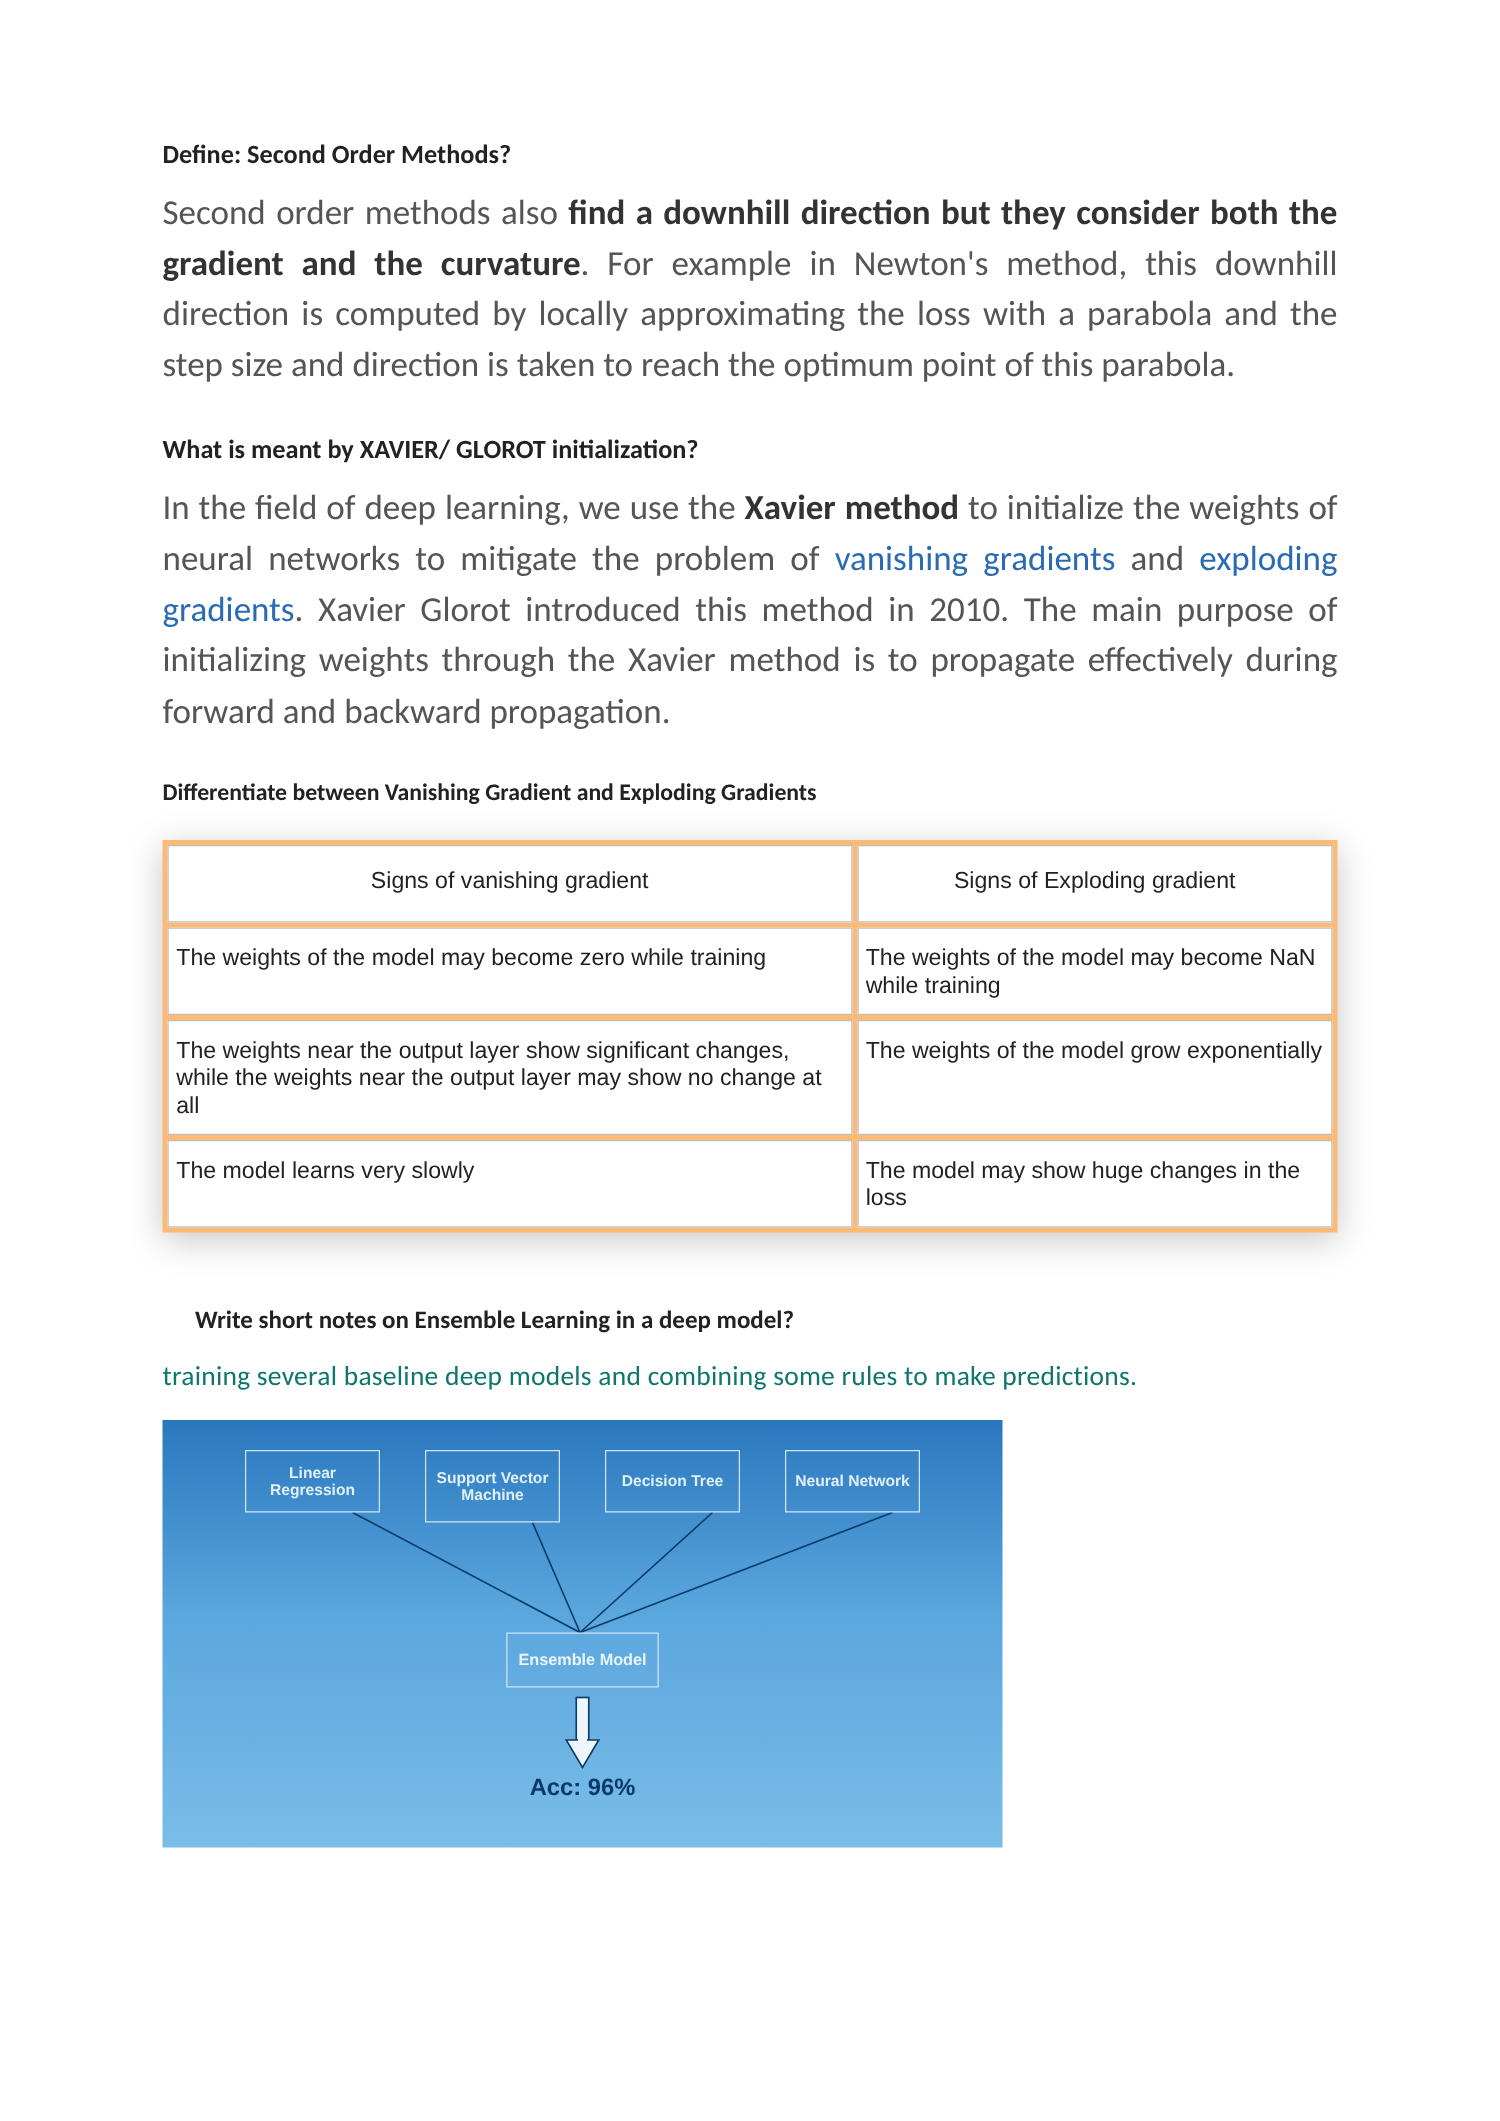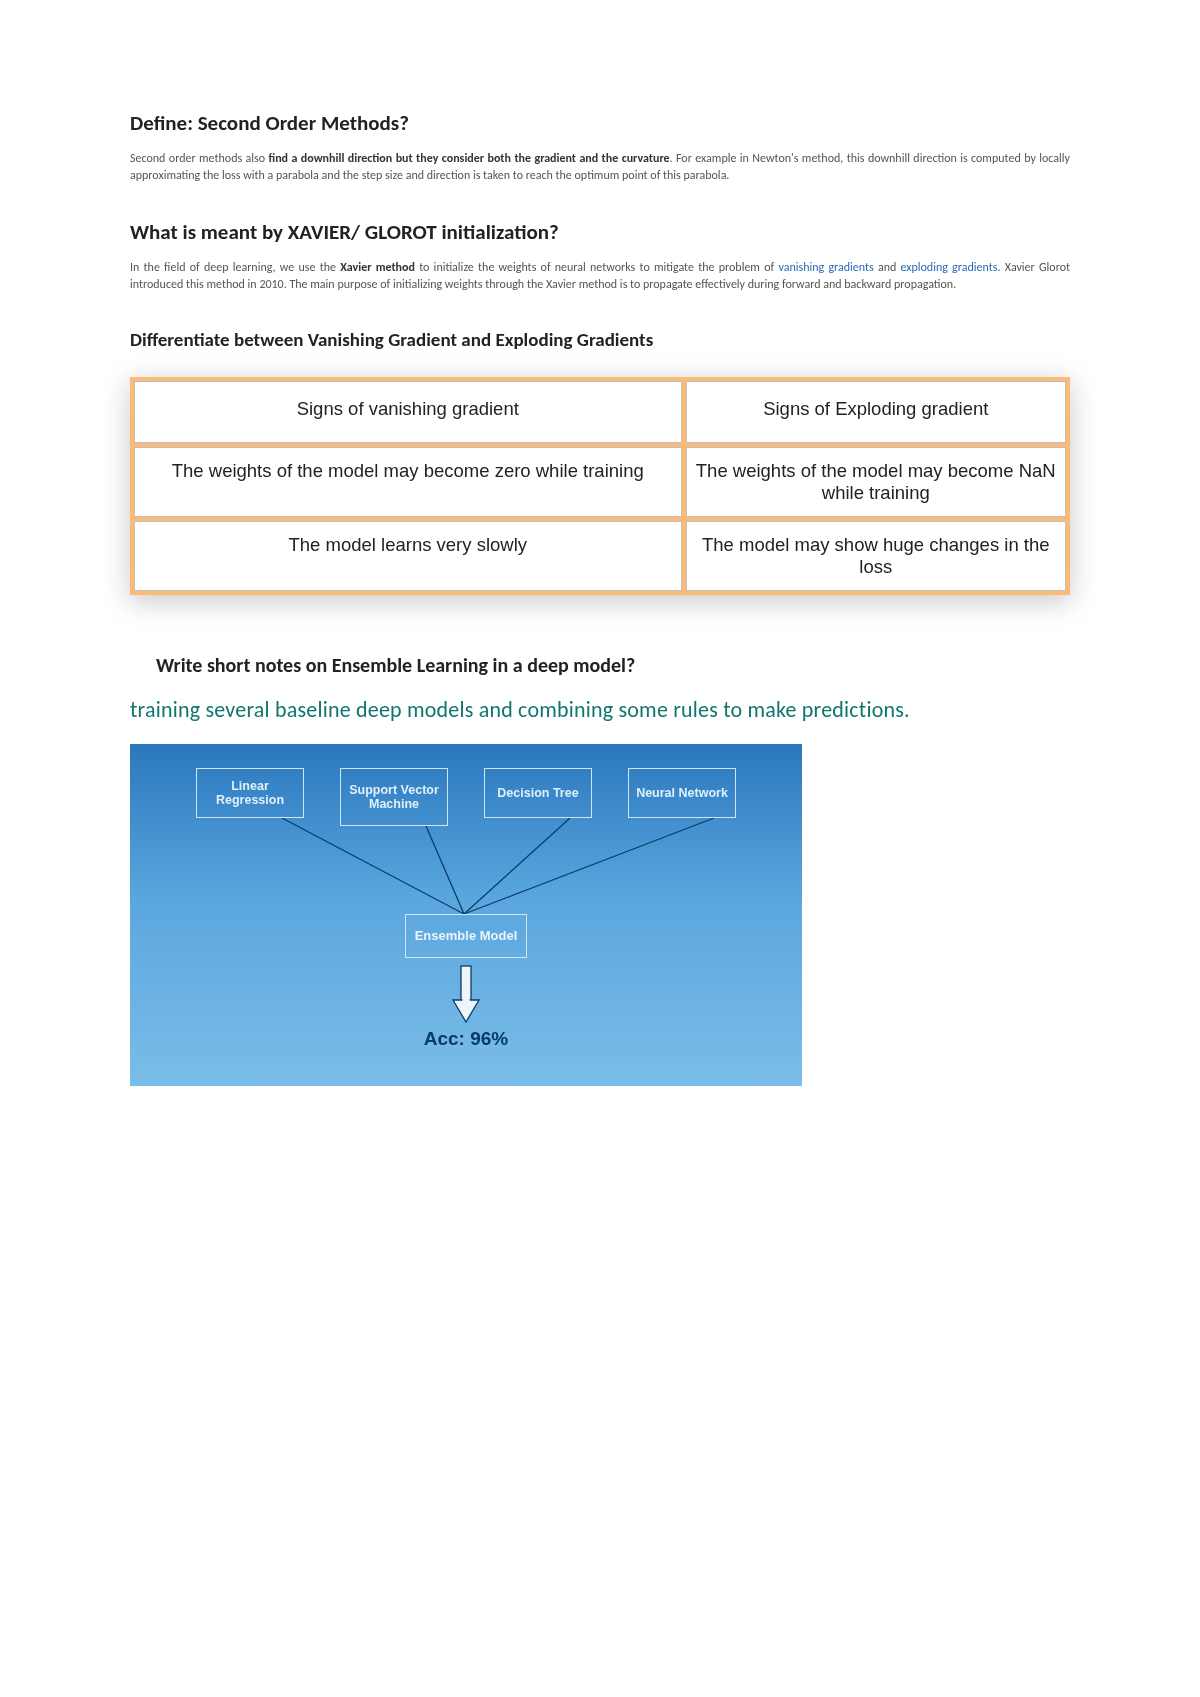--- a/index.html
+++ b/index.html
@@ -11,21 +11,21 @@
     padding: 110px 130px 80px 130px;
     color: #333;
   }
   .heading {
     font-weight: 700;
     font-size: 21px;
     color: #222;
     margin-bottom: 14px;
   }
   .para {
-    font-size: 12px;
+    font-size: 28px;
     line-height: 1.45;
     color: #555;
     text-align: justify;
     margin-bottom: 34px;
   }
   .para .bold { font-weight: 700; color: #333; }
   .para .normal { color: #555; }
   a.link { color: #2a6bb3; text-decoration: none; }
   .subheading {
     font-weight: 700;
@@ -41,21 +41,21 @@
     border-collapse: separate;
     border-spacing: 4px;
     width: 100%;
     background: #fdba74;
   }
   th, td {
     border: 1px solid #bfbfbf;
     padding: 12px 6px;
     font-size: 18.5px;
     font-family: 'Segoe UI', Arial, sans-serif;
-    text-align: center;
+    text-align: left;
     vertical-align: top;
     background: #fff;
     color: #222;
   }
   th {
     font-weight: 400;
     text-align: center;
     padding: 16px 14px 22px 14px;
   }
   col.c1 { width: 59%; }
@@ -168,20 +168,24 @@
       <th>Signs of vanishing gradient</th>
       <th>Signs of Exploding gradient</th>
     </tr>
   </thead>
   <tbody>
     <tr>
       <td>The weights of the model may become zero while training</td>
       <td>The weights of the model may become NaN while training</td>
     </tr>
     <tr>
+      <td>The weights near the output layer show significant changes, while the weights near the output layer may show no change at all</td>
+      <td>The weights of the model grow exponentially</td>
+    </tr>
+    <tr>
       <td>The model learns very slowly</td>
       <td>The model may show huge changes in the loss</td>
     </tr>
   </tbody>
 </table>
 </div>
 
 <div class="q4-heading">Write short notes on Ensemble Learning in a deep model?</div>
 <p class="q4-para">training several baseline deep models and combining some rules to make predictions.</p>
 

